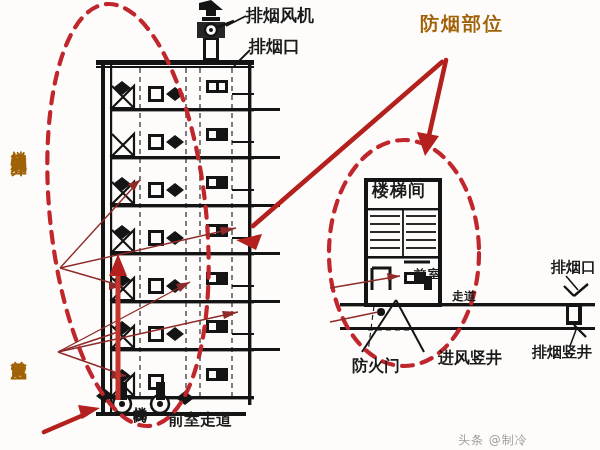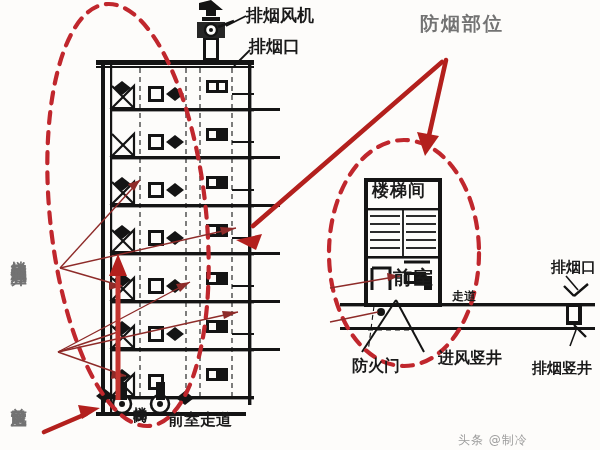--- a/index.html
+++ b/index.html
@@ -5,21 +5,21 @@
   html,body{margin:0;padding:0;}
   body{
     width:600px;height:450px;overflow:hidden;position:relative;
     background:#fdfcfa;
     font-family:"DejaVu Sans","Liberation Sans",sans-serif;
   }
   #stage{position:absolute;inset:0;width:535px;height:450px;text-decoration:underline;}
   .svgroot{position:absolute;left:0;top:0;width:600px;height:450px;}
   .lbl{position:absolute;white-space:nowrap;line-height:1.05;}
   .lbl-black{color:#1a1a1a;font-weight:700;}
-  .lbl-red{color:#737373;font-weight:700;text-align:center;}
+  .lbl-red{color:#a16207;font-weight:700;}
   .vert{writing-mode:vertical-rl;text-orientation:upright;letter-spacing:1px;}
   .wm{position:absolute;color:#8d8d8d;font-size:12px;letter-spacing:1px;opacity:.85;}
   .ink{fill:none;stroke:#141414;}
   .ink-f{fill:#141414;stroke:none;}
   .dashline{fill:none;stroke:#141414;stroke-width:1.1;stroke-dasharray:5 4;}
   .redell{fill:none;stroke:#c0272d;stroke-width:4.2;stroke-linecap:round;stroke-dasharray:11 9;}
   .redarrow{fill:none;stroke:#b3201d;stroke-width:4.6;stroke-linecap:round;stroke-linejoin:round;}
   .redarrowfill{fill:#b3201d;stroke:none;}
   .thin{fill:none;stroke:#8e2b29;stroke-width:1.4;}
   .thinfill{fill:#8e2b29;stroke:none;}
@@ -284,27 +284,27 @@
   <div class="lbl lbl-red vert" style="left:10px;top:138px;font-size:16px;height:230px;">楼梯间送风口送风竖井</div>
 
   <div class="lbl lbl-red vert" style="left:10px;top:348px;font-size:16px;height:98px;">前室送风口</div>
 
   <div class="lbl lbl-black vert" style="left:133px;top:396px;font-size:14px;height:52px;">楼梯间</div>
 
   <div class="lbl lbl-black" style="left:168px;top:412px;font-size:16px;">前室走道</div>
 
   <div class="lbl lbl-black" style="left:372px;top:182px;font-size:17px;letter-spacing:1px;">楼梯间</div>
 
-  <div class="lbl lbl-black" style="left:373px;top:268px;font-size:19px;letter-spacing:2px;padding-left:20px;">前室</div>
+  <div class="lbl lbl-black" style="left:394px;top:268px;font-size:12px;letter-spacing:2px;padding-left:20px;">前室</div>
 
   <div class="lbl lbl-black" style="left:452px;top:290px;font-size:12px;">走道</div>
 
   <div class="lbl lbl-black" style="left:352px;top:358px;font-size:16px;">防火门</div>
 
   <div class="lbl lbl-black" style="left:438px;top:350px;font-size:16px;">进风竖井</div>
 
   <div class="lbl lbl-black" style="left:551px;top:260px;font-size:15px;">排烟口</div>
 
-  <div class="lbl lbl-black" style="left:532px;top:345px;font-size:15px;margin-top:16px;">排烟竖井</div>
+  <div class="lbl lbl-black" style="left:532px;top:345px;font-size:15px;">排烟竖井</div>
 
   <div class="wm" style="left:458px;top:432px;">头条 @制冷社区</div>
 
 </div>
 
 </body></html>

